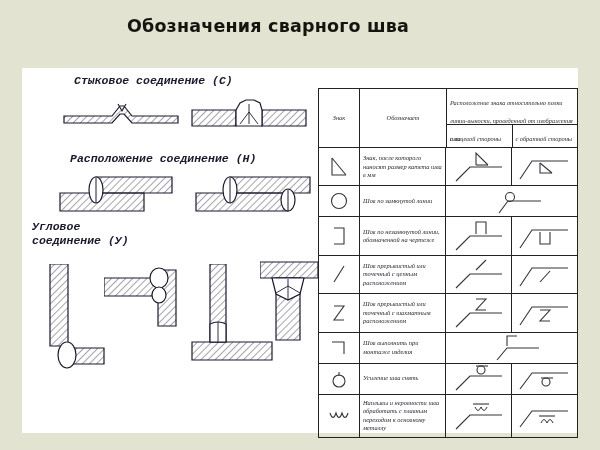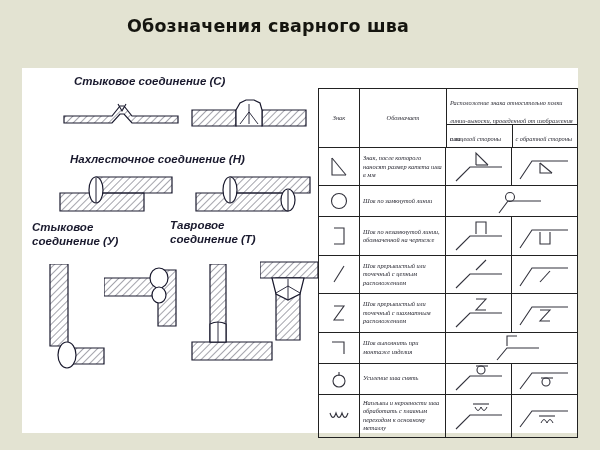--- a/index.html
+++ b/index.html
@@ -25,21 +25,21 @@
     position:absolute;left:22px;top:68px;
     width:556px;height:365px;
     background:#ffffff;
   }
 
   
   .left-col{position:absolute;left:0;top:0;width:296px;height:365px;}
 
   .jlabel{
     position:absolute;
-    font-family:Liberation Sans, sans-serif;
+    font-family:Liberation Mono, monospace;
     font-style:italic;font-weight:bold;
     font-size:11.5px;color:#1a1a2e;
     white-space:pre-line;line-height:1.25;
   }
   .jlabel.c{left:52px;top:6px;}
   .jlabel.h{left:48px;top:84px;}
   .jlabel.u{left:10px;top:152px;}
   .jlabel.t{left:148px;top:150px;}
 
   .dg{position:absolute;}
@@ -133,21 +133,21 @@
     </div>
 
     <div class="dg" style="left:168px;top:30px;">
       <svg width="118" height="34" viewBox="0 0 118 34">
         <path d="M2 12 L46 12 L46 28 L2 28 Z M72 12 L116 12 L116 28 L72 28 Z" fill="url(#hx)" stroke="#1a1a2e" stroke-width="1.2"></path>
         <path d="M46 12 L50 5 L56 2 L64 2 L70 5 L72 12 L72 28 L46 28 Z" fill="#ffffff" stroke="#1a1a2e" stroke-width="1.2"></path>
         <path d="M59 6 L59 26 M59 14 L50 26 M59 14 L68 26" fill="none" stroke="#1a1a2e" stroke-width="0.9"></path>
       </svg>
     </div>
 
-    <div class="jlabel h">Нахлесточное соединение (Н)</div>
+    <div class="jlabel h">Расположение соединение (Н)</div>
 
     <div class="dg" style="left:34px;top:105px;">
       <svg width="120" height="48" viewBox="0 0 120 48">
         <path d="M40 4 L116 4 L116 20 L40 20 Z" fill="url(#hx)" stroke="#1a1a2e" stroke-width="1.2"></path>
         <path d="M4 20 L88 20 L88 38 L4 38 Z" fill="url(#hx)" stroke="#1a1a2e" stroke-width="1.2"></path>
         <ellipse cx="40" cy="17" rx="7" ry="13" fill="#ffffff" stroke="#1a1a2e" stroke-width="1.2"></ellipse>
         <line x1="40" y1="5" x2="40" y2="30" stroke="#1a1a2e" stroke-width="1"></line>
       </svg>
     </div>
 
@@ -155,24 +155,22 @@
       <svg width="122" height="48" viewBox="0 0 122 48">
         <path d="M38 4 L118 4 L118 20 L38 20 Z" fill="url(#hx)" stroke="#1a1a2e" stroke-width="1.2"></path>
         <path d="M4 20 L96 20 L96 38 L4 38 Z" fill="url(#hx)" stroke="#1a1a2e" stroke-width="1.2"></path>
         <ellipse cx="38" cy="17" rx="7" ry="13" fill="#ffffff" stroke="#1a1a2e" stroke-width="1.2"></ellipse>
         <line x1="38" y1="5" x2="38" y2="30" stroke="#1a1a2e" stroke-width="1"></line>
         <ellipse cx="96" cy="27" rx="7" ry="11" fill="#ffffff" stroke="#1a1a2e" stroke-width="1.2"></ellipse>
         <line x1="96" y1="17" x2="96" y2="38" stroke="#1a1a2e" stroke-width="1"></line>
       </svg>
     </div>
 
-    <div class="jlabel u">Стыковое
+    <div class="jlabel u">Угловое
 соединение (У)</div>
-    <div class="jlabel t">Тавровое
-соединение (Т)</div>
 
     <div class="dg" style="left:18px;top:196px;">
       <svg width="66" height="108" viewBox="0 0 66 108">
         <path d="M10 0 L28 0 L28 82 L10 82 Z" fill="url(#hx)" stroke="#1a1a2e" stroke-width="1.2"></path>
         <path d="M28 84 L64 84 L64 100 L28 100 Z" fill="url(#hx)" stroke="#1a1a2e" stroke-width="1.2"></path>
         <ellipse cx="27" cy="91" rx="9" ry="13" fill="#ffffff" stroke="#1a1a2e" stroke-width="1.2"></ellipse>
       </svg>
     </div>
 
     <div class="dg" style="left:82px;top:196px;">

